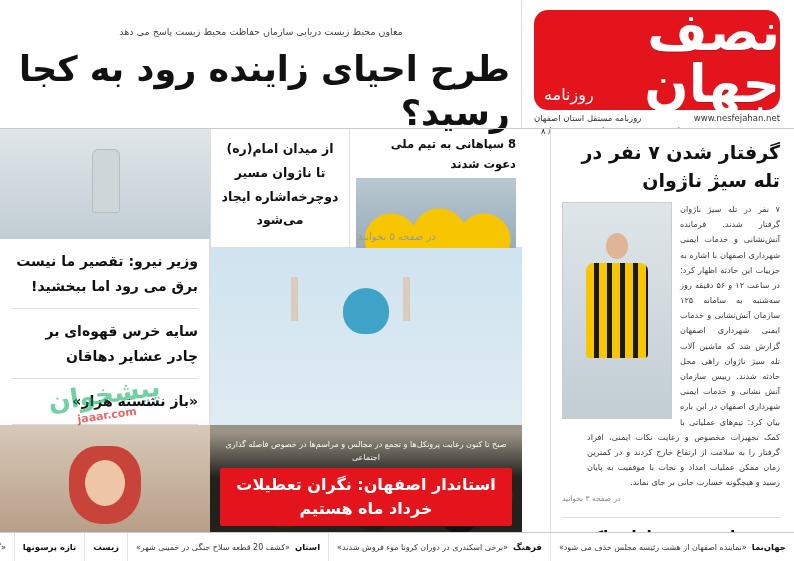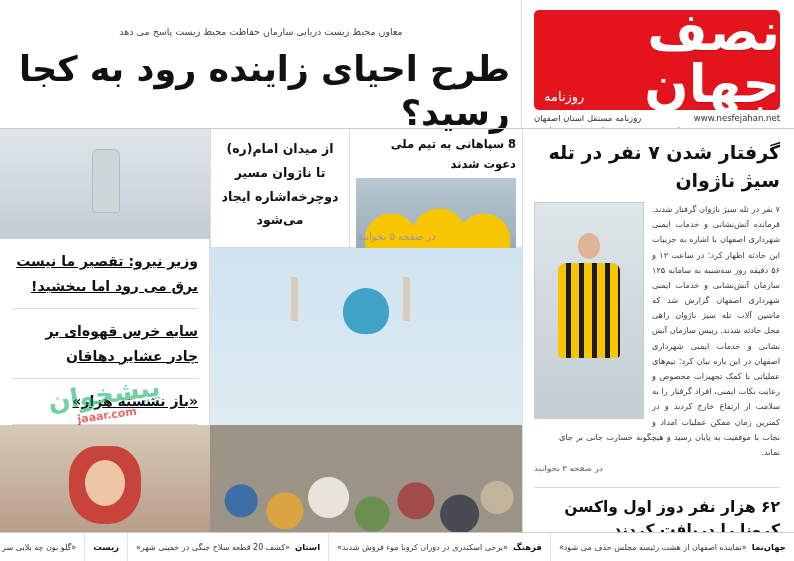--- a/index.html
+++ b/index.html
@@ -12,32 +12,32 @@
   }
   .page{position:relative;width:794px;height:561px;background:#fff;}
 
   
   .masthead{
     position:absolute;right:0;top:0;width:272px;height:128px;
     background:#fff;
   }
   .logo-box{
     position:absolute;right:14px;top:10px;width:246px;height:100px;
-    background:#e4141d;border-radius:5px;
+    background:#e4141d;border-radius:14px;
     display:flex;align-items:center;justify-content:flex-end;
     overflow:hidden;
   }
   .logo-text{
     color:#fff;font-size:52px;font-weight:bold;letter-spacing:-1px;
     font-family:"DejaVu Sans","Liberation Sans",sans-serif;
     line-height:1;transform:translateY(-2px);
     text-shadow:0 1px 0 rgba(0,0,0,.18);
   }
   .logo-sub{
-    position:absolute;left:10px;bottom:6px;color:#fff;font-size:13px;
+    position:absolute;left:10px;bottom:6px;color:#fff;font-size:16px;
   }
   .mast-row{
     position:absolute;right:14px;top:113px;width:246px;
     display:flex;justify-content:space-between;align-items:center;
     font-size:8.5px;color:#333;
   }
 
   
   .topbanner{
     position:absolute;right:272px;top:0;left:0;height:128px;
@@ -56,41 +56,41 @@
   
   .hr-top{
     position:absolute;right:0;left:0;top:128px;height:1px;background:#ccc;
   }
   .vr-main{
     position:absolute;right:272px;top:0;width:1px;height:128px;background:#ddd;
   }
 
   
   .rcol{
-    position:absolute;right:0;top:129px;width:272px;bottom:28px;
+    position:absolute;right:0;top:129px;width:244px;bottom:28px;
     border-right:0;background:#fff;
   }
   .rcol::before{
     content:"";position:absolute;left:0;top:0;bottom:0;width:1px;background:#ddd;
   }
   .story{position:relative;padding:10px 14px 8px 12px;}
   .story h2{
     margin:0 0 8px 0;font-size:19px;font-weight:bold;color:#111;
     line-height:1.45;text-align:right;
   }
   .story p{
     margin:0;font-size:8.2px;line-height:1.85;color:#3a3a3a;text-align:justify;padding-left:25px;
   }
   .story-photo{
     float:left;width:108px;height:215px;margin:0 8px 4px 0;
     background:linear-gradient(#cfd8dc,#9aa7ad);
     border:1px solid #ccc;overflow:hidden;position:relative;
   }
   .more{
-    font-size:7.5px;color:#888;text-align:left;margin-top:4px;font-weight:bold;
+    font-size:7.5px;color:#888;text-align:left;margin-top:4px;
   }
   .hr-r{height:1px;background:#ddd;margin:6px 14px 0 12px;}
 
   .story2{padding:8px 14px 6px 12px;}
   .story2 h2{
     margin:0 0 6px 0;font-size:15.5px;font-weight:bold;color:#111;line-height:1.5;
     text-align:right;
   }
   .vaccine-row{display:flex;gap:8px;align-items:flex-start;margin-top:4px;}
   .vaccine-icons{width:56px;display:flex;flex-direction:column;gap:5px;}
@@ -134,21 +134,21 @@
     background:#e4141d;color:#fff;font-size:16px;font-weight:bold;
     padding:5px 8px;text-align:center;border-radius:2px;line-height:1.5;
   }
 
   
   .lcol{
     position:absolute;left:0;top:129px;width:210px;bottom:28px;
     border-left:0;
   }
   .lcol::before{content:"";position:absolute;right:0;top:0;bottom:0;width:1px;background:#ddd;}
-  .lbox{padding:10px 12px;position:relative;text-decoration:underline;}
+  .lbox{padding:10px 12px;position:relative;}
   .lbox .lt{font-size:14px;font-weight:bold;line-height:1.75;color:#111;text-align:right;}
   .hr-l{height:1px;background:#ddd;margin:0 12px;}
   .lphoto{
     width:100%;height:110px;background:linear-gradient(#b7c7d0,#6d7f8a);
     position:relative;overflow:hidden;
   }
   .watermark{
     position:absolute;left:0;right:0;top:250px;text-align:center;
     font-size:26px;font-weight:bold;color:rgba(0,170,90,.55);
     transform:rotate(-8deg);pointer-events:none;
@@ -303,20 +303,24 @@
       </div>
     </div>
 
     <div class="main-photo">
       <div class="ph-sky"></div>
       <div class="ph-min" style="left:26%"></div>
       <div class="ph-min" style="left:62%"></div>
       <div class="ph-dome"></div>
       <div class="ph-ground"></div>
       <div class="ph-crowd"></div>
+      <div class="mp-caption">
+        <div class="mp-cap-small">صبح تا کنون رعایت پروتکل‌ها و تجمع در مجالس و مراسم‌ها در خصوص فاصله گذاری اجتماعی</div>
+        <div class="mp-title">استاندار اصفهان: نگران تعطیلات خرداد ماه هستیم</div>
+      </div>
     </div>
   </div>
 
   <div class="lcol">
 
     <div class="lphoto">
       <div class="ph-player"></div>
       <div class="ph-bottle"></div>
     </div>
 
@@ -357,20 +361,23 @@
       <span class="bb-tag">فرهنگ</span>
       <span>«برخی اسکندری در دوران کرونا موء فروش شدند»</span>
     </div>
     <div class="bb-item">
       <span class="bb-tag">استان</span>
       <span>«کشف 20 قطعه سلاح جنگی در خمینی شهر»</span>
     </div>
     <div class="bb-item">
       <span class="bb-tag">زیست</span>
     </div>
+    <div class="bb-item">
+      <span class="bb-tag">تازه پرسونها</span>
+    </div>
     <div class="bb-grow"></div>
     <div class="bb-item">
       <span>«گلو نون چه بلایی سر مغز می آورد»</span>
 
     </div>
   </div>
 
 </div>
 
 </body></html>

